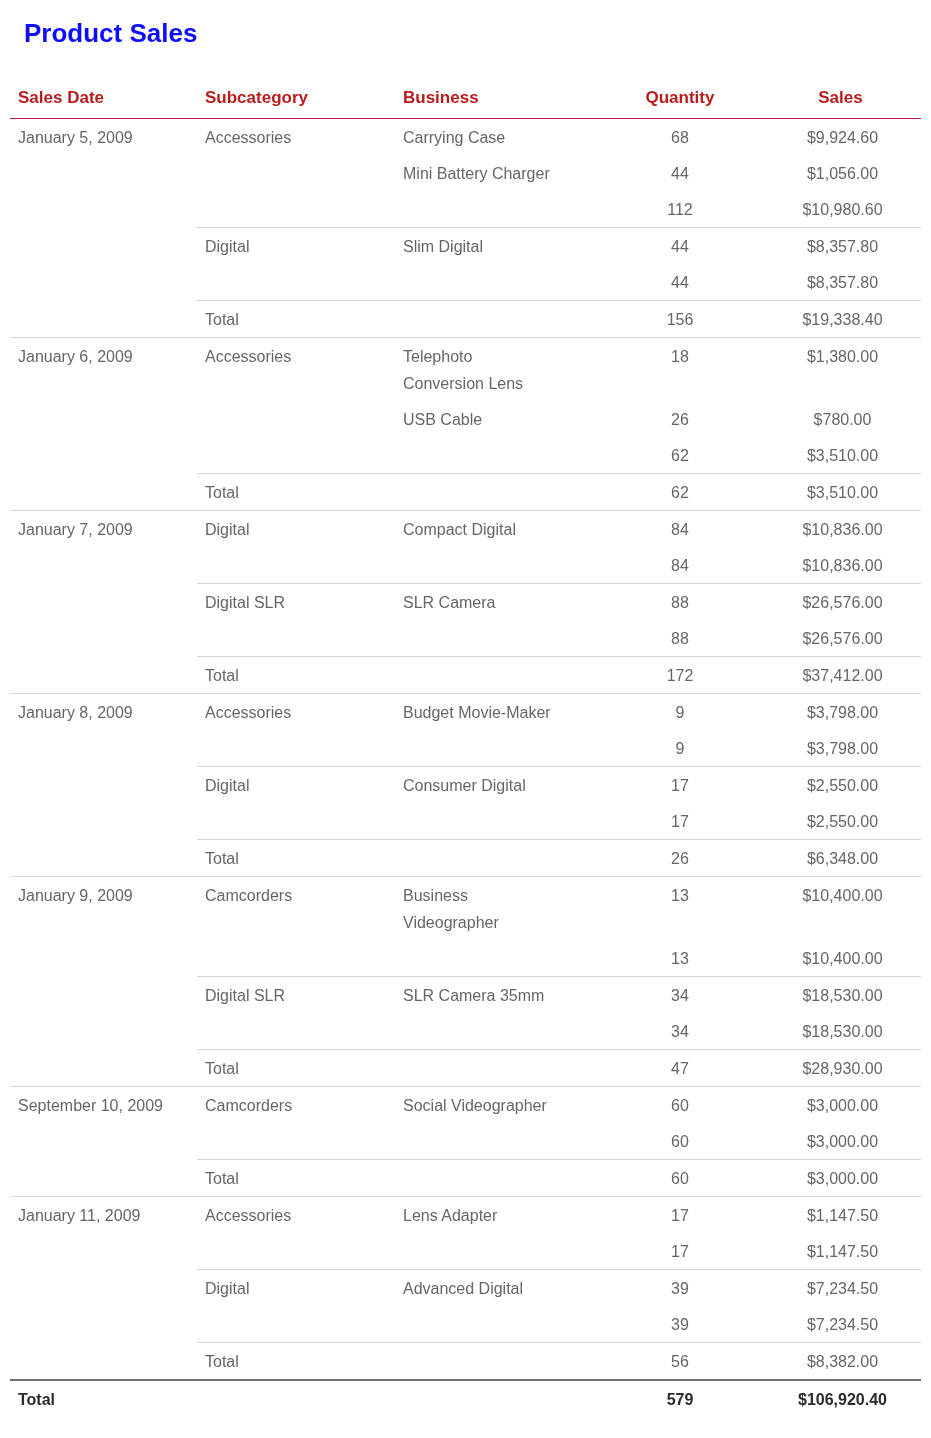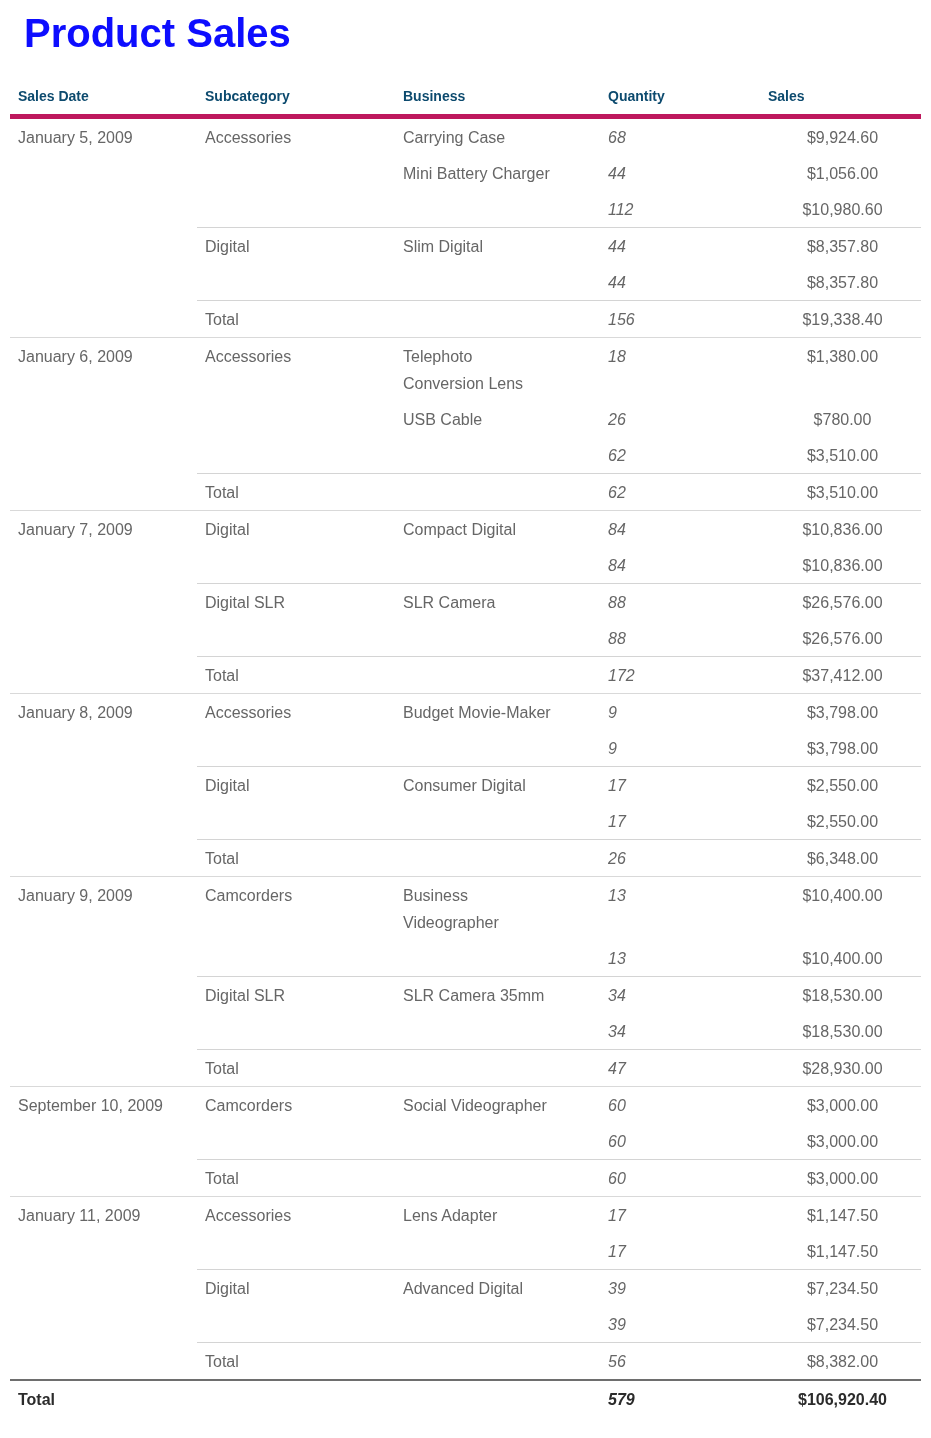--- a/index.html
+++ b/index.html
@@ -10,58 +10,58 @@
   }
   .page {
     width: 931px;
     height: 1438px;
     background: #ffffff;
     overflow: hidden;
     box-sizing: border-box;
   }
   .report-title {
     color: #0d0dff;
-    font-size: 40px;
+    font-size: 26px;
     font-weight: 700;
     margin: 16px 0 0 24px;
     line-height: 34px;
   }
   table.sales-table {
     border-collapse: collapse;
     table-layout: fixed;
     width: 911px;
     margin: 30px 10px 0 10px;
     font-size: 16px;
     color: #666666;
   }
   col.c-date        { width: 187px; }
   col.c-subcategory { width: 198px; }
   col.c-product     { width: 205px; }
   col.c-quantity    { width: 160px; }
   col.c-sales       { width: 161px; }
 
   th {
-    font-size: 14px;
+    font-size: 17px;
     font-weight: 700;
-    color: #0c4a6e;
+    color: #b91c1c;
     text-align: left;
     padding: 8px 8px 10px 8px;
-    border-bottom: 5px solid #be185d;
+    border-bottom: 1px solid #be185d;
     vertical-align: bottom;
   }
-  th:nth-child(4), th:nth-child(5) { }
+  th:nth-child(4), th:nth-child(5) { text-align: center; }
 
   td {
     vertical-align: top;
     padding: 5px 8px 4px 8px;
     line-height: 27px;
     overflow: hidden;
   }
   td:nth-child(3) { white-space: pre-line; }
-  td:nth-child(4) { text-align: left; font-style: italic; }
+  td:nth-child(4) { text-align: center; }
   td:nth-child(5) { text-align: center; padding-right: 4px; }
 
   tr.divider-full > td    { border-top: 1px solid #d9d9d9; }
   tr.divider-partial > td:not(:first-child) { border-top: 1px solid #d4d4d4; }
   tr.divider-grand > td   { border-top: 2px solid #6e6e6e; }
 
   tr.bold > td {
     font-weight: 700;
     color: #2b2b2b;
   }

